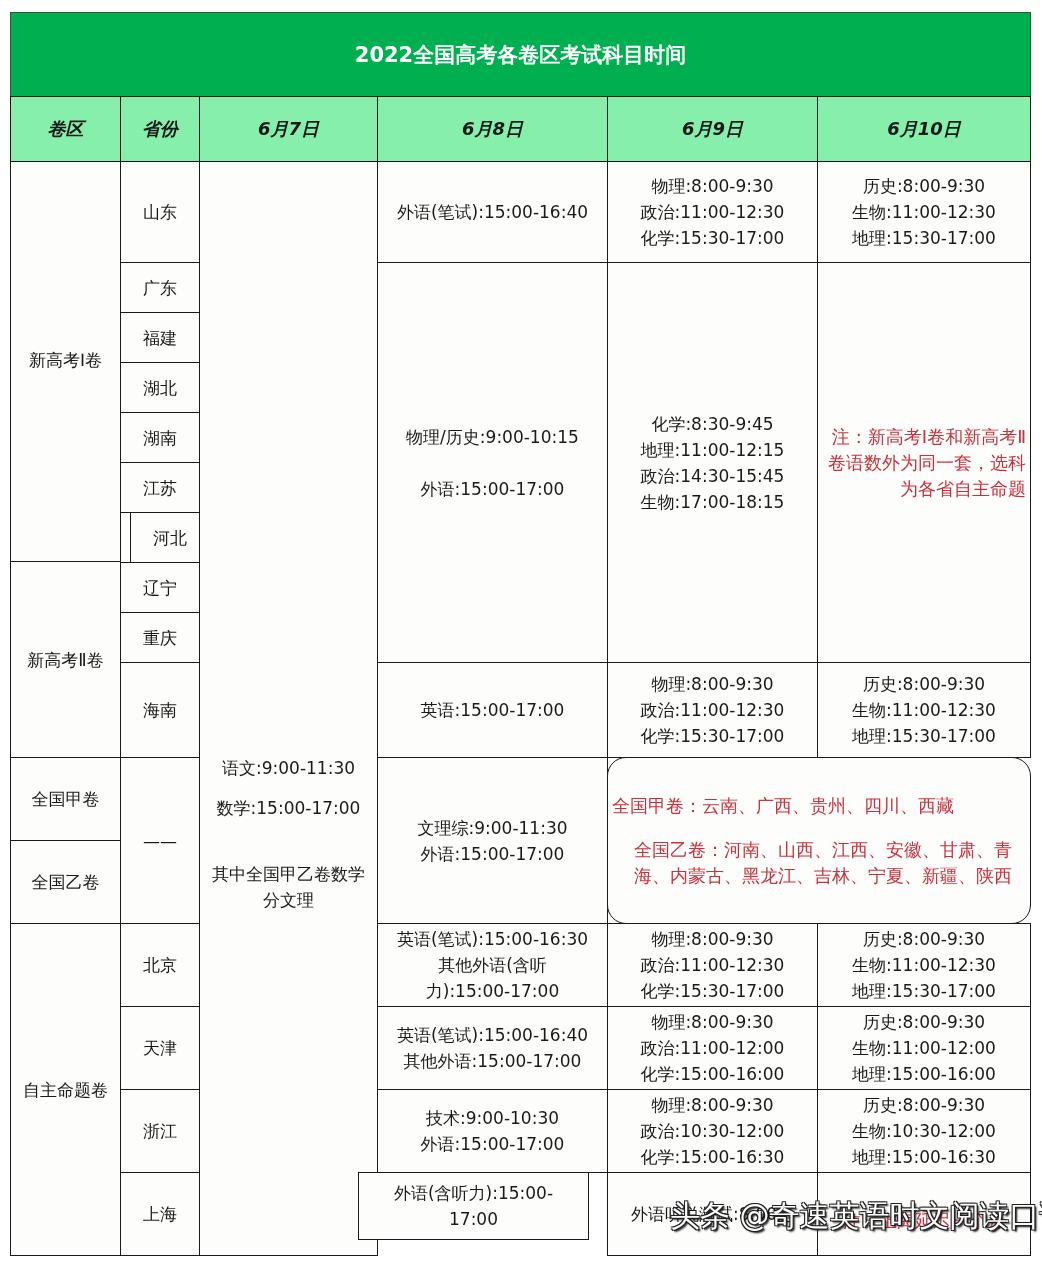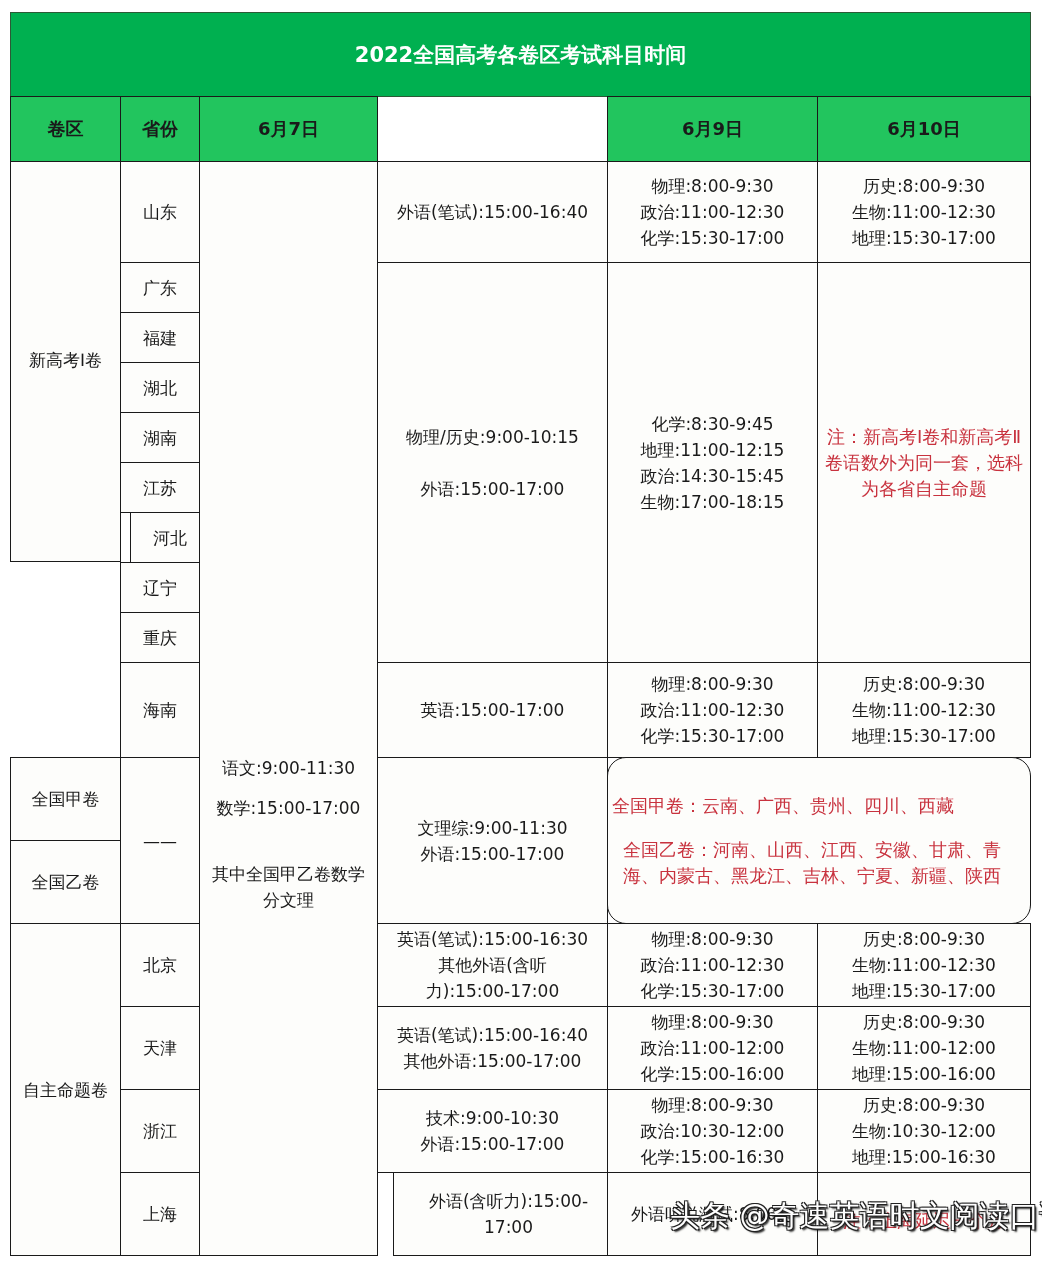--- a/index.html
+++ b/index.html
@@ -4,43 +4,45 @@
 <style>
   html, body { margin:0; padding:0; background:#ffffff; }
   body { width:1042px; height:1267px; position:relative; overflow:hidden;
          font-family:"DejaVu Sans", "Liberation Sans", sans-serif; color:#1a1a1a; }
   .tbl { position:absolute; left:10px; top:12px; width:1021px; height:1244px; }
   .cell { position:absolute; box-sizing:border-box; border:1px solid #1a1a1a;
           display:flex; flex-direction:column; align-items:center; justify-content:center;
           text-align:center; background:#fdfdfb; font-size:17px; line-height:26px; }
   .title { background:#00b050; color:#ffffff; font-weight:bold; font-size:21px;
            border:1.5px solid #2c5a36; }
-  .head { background:#22c55e; font-weight:bold; font-size:18px; }
-  .red { color:#c8323e; align-items:flex-start; text-align:center; padding:0 4px; }
+  .head { background:#86efac; font-weight:bold; font-size:18px;font-style:italic; }
+  .red { color:#c8323e; align-items:flex-start; text-align:right; padding:0 4px; }
   .line { display:block; white-space:nowrap; }
   .wrap { white-space:normal; }
   .gap { height:14px; }
   .watermark { position:absolute; left:670px; top:1196px; font-size:30px; color:#ffffff;
                letter-spacing:0; white-space:nowrap;
                text-shadow: 1px 1px 0 #222, -1px -1px 0 #222, 1px -1px 0 #222, -1px 1px 0 #222, 2px 2px 2px #000; }
 </style>
 </head>
 <body>
 
 <div class="tbl">
 
   <div class="cell title" style="left:0;top:0;width:1021px;height:85px;">2022全国高考各卷区考试科目时间</div>
 
   <div class="cell head" style="left:0;top:84px;width:111px;height:66px;">卷区</div>
   <div class="cell head" style="left:110px;top:84px;width:80px;height:66px;">省份</div>
   <div class="cell head" style="left:189px;top:84px;width:179px;height:66px;">6月7日</div>
+  <div class="cell head" style="left:367px;top:84px;width:231px;height:66px;">6月8日</div>
   <div class="cell head" style="left:597px;top:84px;width:211px;height:66px;">6月9日</div>
   <div class="cell head" style="left:807px;top:84px;width:214px;height:66px;">6月10日</div>
 
   <div class="cell" style="left:0;top:149px;width:111px;height:401px;font-family:Liberation Mono, monospace;">新高考Ⅰ卷</div>
+  <div class="cell" style="left:0;top:549px;width:111px;height:197px;">新高考Ⅱ卷</div>
   <div class="cell" style="left:0;top:745px;width:111px;height:84px;">全国甲卷</div>
   <div class="cell" style="left:0;top:828px;width:111px;height:84px;">全国乙卷</div>
   <div class="cell" style="left:0;top:911px;width:111px;height:333px;">自主命题卷</div>
 
   <div class="cell" style="left:110px;top:149px;width:80px;height:102px;">山东</div>
   <div class="cell" style="left:110px;top:250px;width:80px;height:51px;">广东</div>
   <div class="cell" style="left:110px;top:300px;width:80px;height:51px;">福建</div>
   <div class="cell" style="left:110px;top:350px;width:80px;height:51px;">湖北</div>
   <div class="cell" style="left:110px;top:400px;width:80px;height:51px;">湖南</div>
   <div class="cell" style="left:110px;top:450px;width:80px;height:51px;">江苏</div>
@@ -154,21 +156,21 @@
     <span class="line">物理:8:00-9:30</span>
     <span class="line">政治:10:30-12:00</span>
     <span class="line">化学:15:00-16:30</span>
   </div>
   <div class="cell" style="left:807px;top:1077px;width:214px;height:84px;">
     <span class="line">历史:8:00-9:30</span>
     <span class="line">生物:10:30-12:00</span>
     <span class="line">地理:15:00-16:30</span>
   </div>
 
-  <div class="cell" style="left:383px;top:1160px;width:231px;height:84px;">
+  <div class="cell" style="left:348px;top:1160px;width:231px;height:68px;">
     <span class="line">外语(含听力):15:00-</span>
     <span class="line">17:00</span>
   </div>
   <div class="cell" style="left:597px;top:1160px;width:211px;height:84px;">
     <span class="line">外语听说测试:8:00起</span>
   </div>
   <div class="cell red" style="left:807px;top:1160px;width:214px;height:84px;align-items:center;">
     <span class="line" style="font-size:18px;margin-top:14px;">注：上海延迟一个月</span>
   </div>
 </div>

